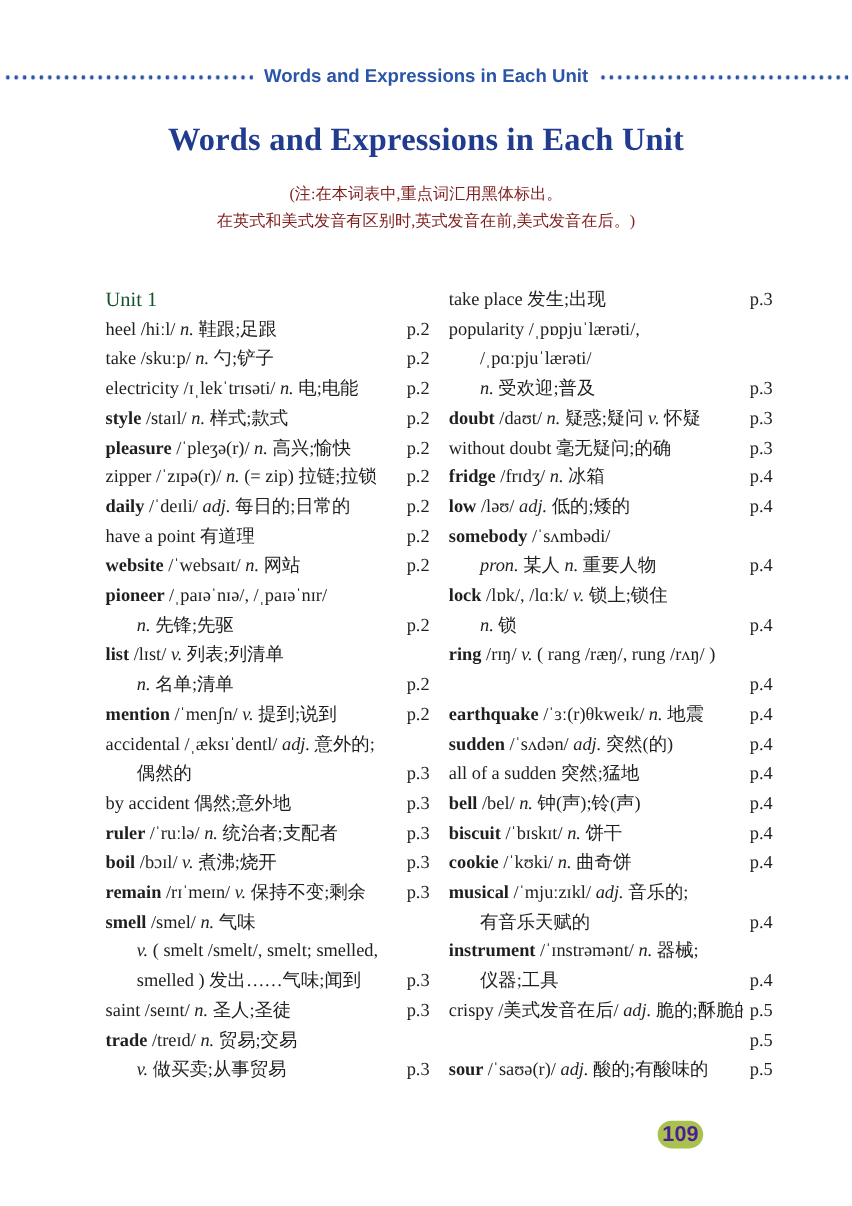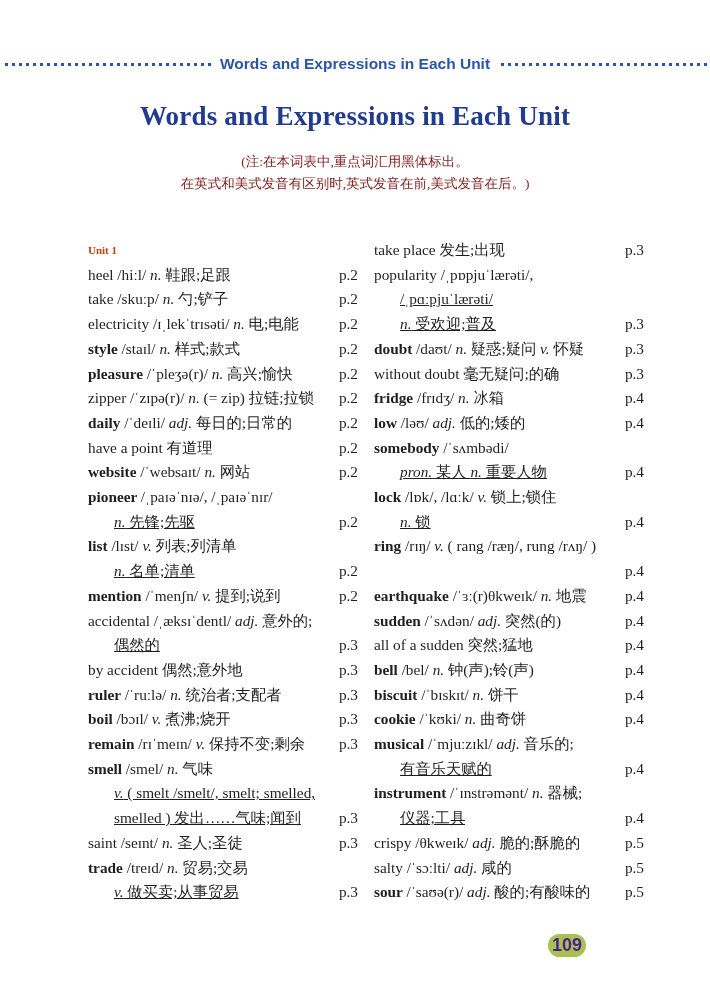--- a/index.html
+++ b/index.html
@@ -32,28 +32,28 @@
     position:absolute;top:151px;left:0;right:0;text-align:center;
     font-size:13.5px;line-height:21.5px;color:#7f1d1d;
   }
   
   .cols{
     position:absolute;top:238px;left:88px;right:66px;
     display:flex;gap:16px;
   }
   .col{flex:1;min-width:0;}
   .unit-heading{
-    color:#c2410c;font-weight:bold;font-size:11px;line-height:24.7px;
+    color:#14532d;font-weight:normal;font-size:17px;line-height:24.7px;
   }
   .line{
     display:flex;align-items:baseline;
     font-size:15.3px;line-height:24.7px;white-space:nowrap;
   }
   .line .lt{flex:0 1 auto;overflow:hidden;}
-  .line.ind .lt{padding-left:26px;text-decoration:underline;}
+  .line.ind .lt{padding-left:26px;}
   .pg{margin-left:auto;padding-left:6px;flex:0 0 auto;}
   .hw{font-weight:bold;}
   .pos{font-style:italic;}
   
   .page-badge{
     position:absolute;left:548px;top:934px;width:38px;height:23px;
     border-radius:12px;background:#a9c24f;color:#4c1d95;
     font-family:"Liberation Sans","DejaVu Sans",sans-serif;
     font-weight:bold;font-size:18px;
     display:flex;align-items:center;justify-content:center;
@@ -335,27 +335,26 @@
         <div class="line">
           <span class="lt"><span class="hw">instrument </span><span>/ˈɪnstrəmənt/ </span><span class="pos">n.</span><span> 器械;</span></span>
         </div>
         <div class="line ind">
           <span class="lt"><span>仪器;工具</span></span>
           <span class="pg">p.4</span>
         </div>
       </div>
       <div>
         <div class="line">
-          <span class="lt"><span>crispy </span><span>/θkweɪk/ </span><span class="pos">adj.</span><span> 脆的;酥脆的</span></span>
+          <span class="lt"><span>crispy </span><span>/美式发音在后/ </span><span class="pos">adj.</span><span> 脆的;酥脆的</span></span>
           <span class="pg">p.5</span>
         </div>
       </div>
       <div>
         <div class="line">
-          <span class="lt"><span>salty </span><span>/ˈsɔːlti/ </span><span class="pos">adj.</span><span> 咸的</span></span>
           <span class="pg">p.5</span>
         </div>
       </div>
       <div>
         <div class="line">
           <span class="lt"><span class="hw">sour </span><span>/ˈsaʊə(r)/ </span><span class="pos">adj.</span><span> 酸的;有酸味的</span></span>
           <span class="pg">p.5</span>
         </div>
       </div>
     </div>

